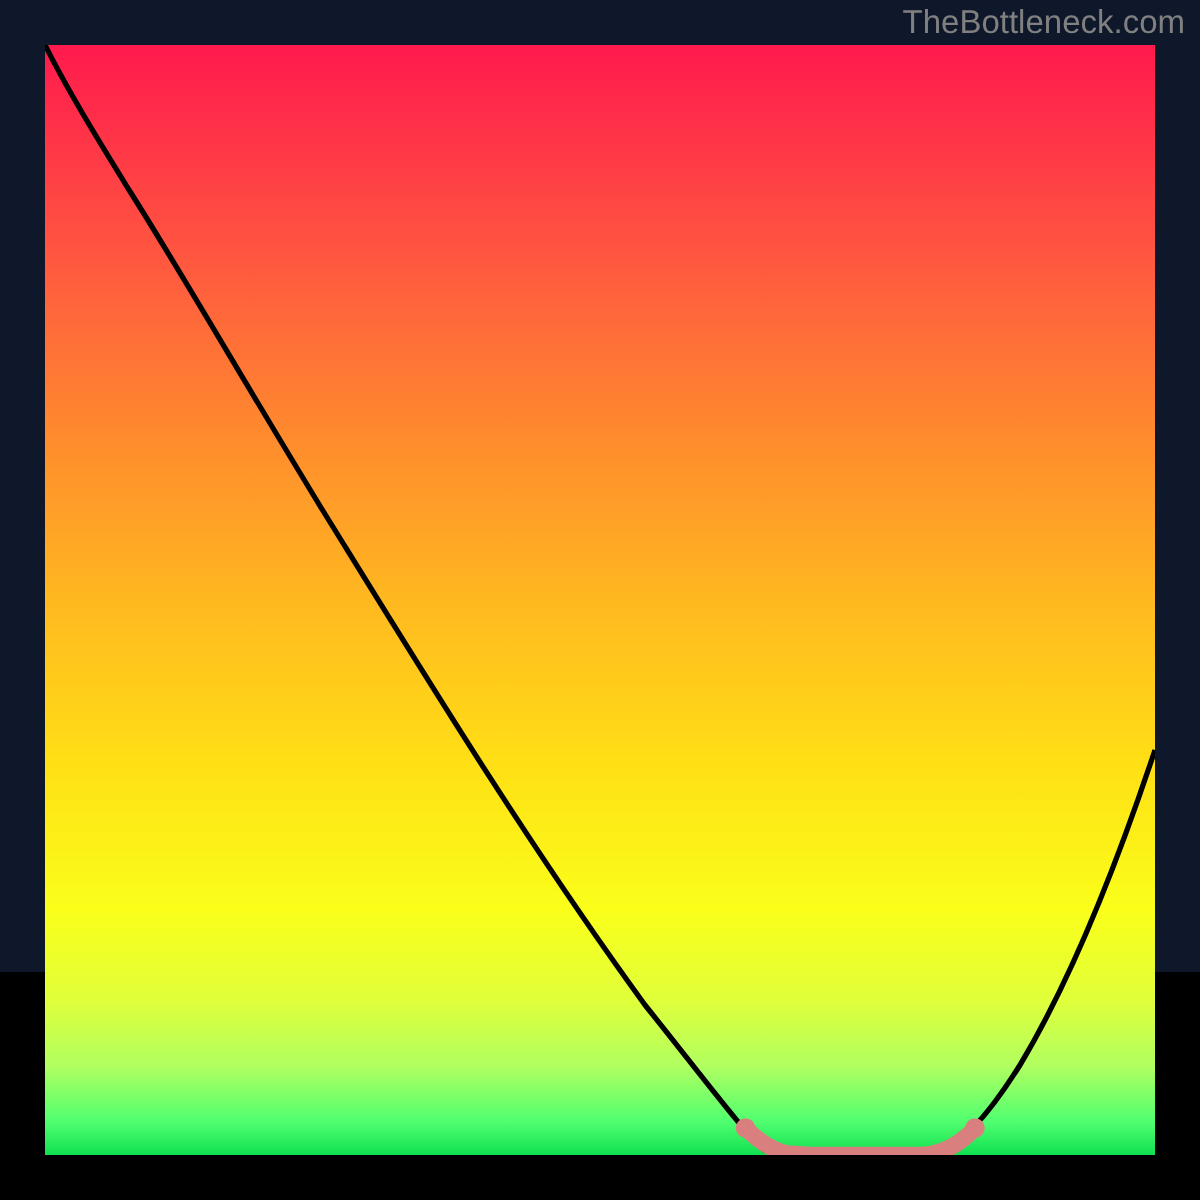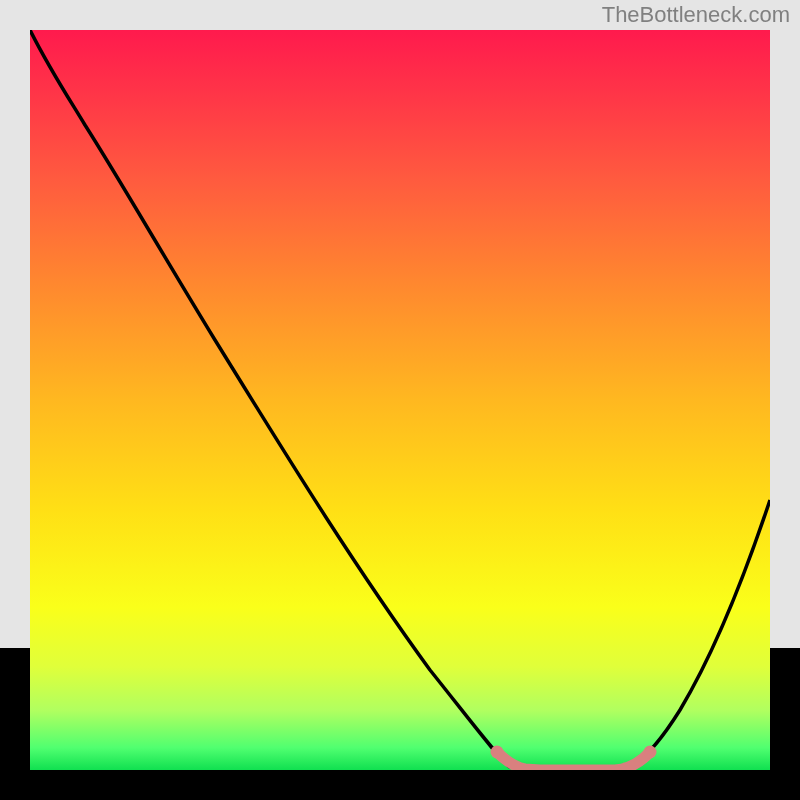--- a/index.html
+++ b/index.html
@@ -1,21 +1,21 @@
 <!DOCTYPE html>
 <html><head>
 <meta charset="utf-8">
 <style>
   * { margin: 0; padding: 0; box-sizing: border-box; }
   html, body { width: 800px; height: 800px; overflow: hidden; background: #000; }
   .container {
     width: 800px;
     height: 648px;
     position: relative;
-    background: #e5e5e5;
+    background: #0f172a;
   }
   .watermark {
     position: absolute;
     top: 2px;
     right: 10px;
     color: #808080;
     font-family: Arial, Helvetica, sans-serif;
     font-size: 22px;
     font-weight: 400;
     z-index: 10;

